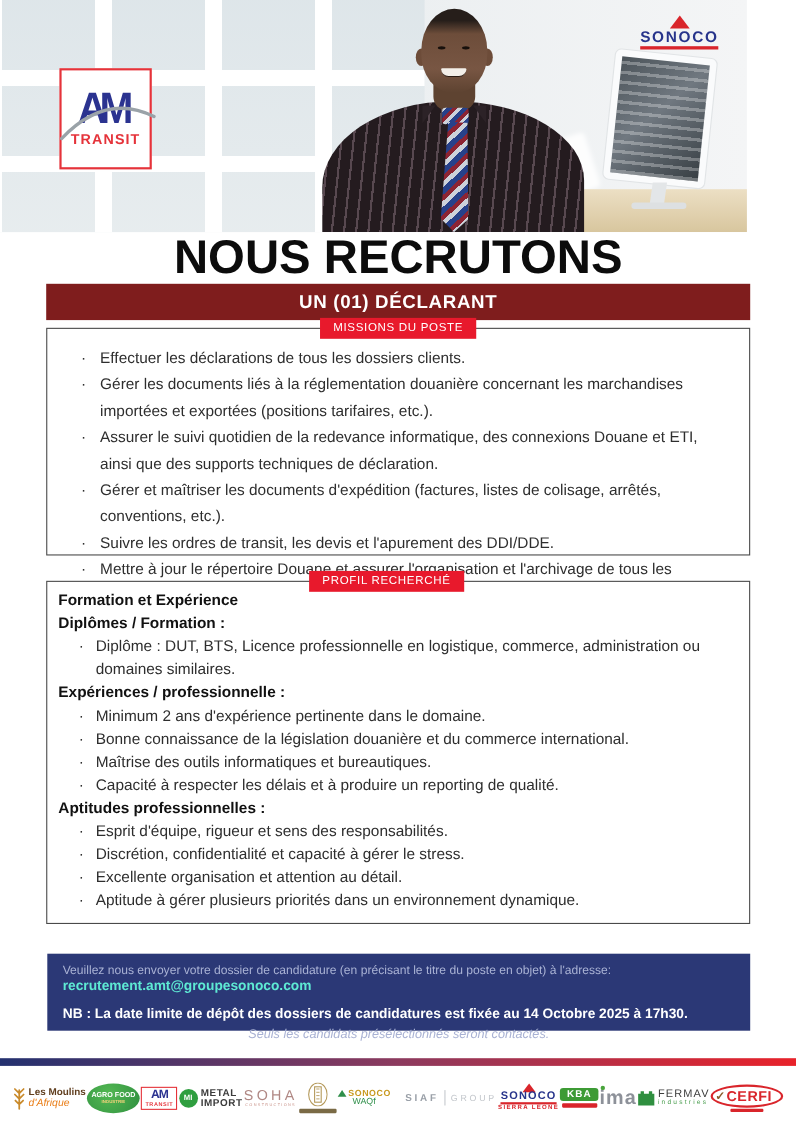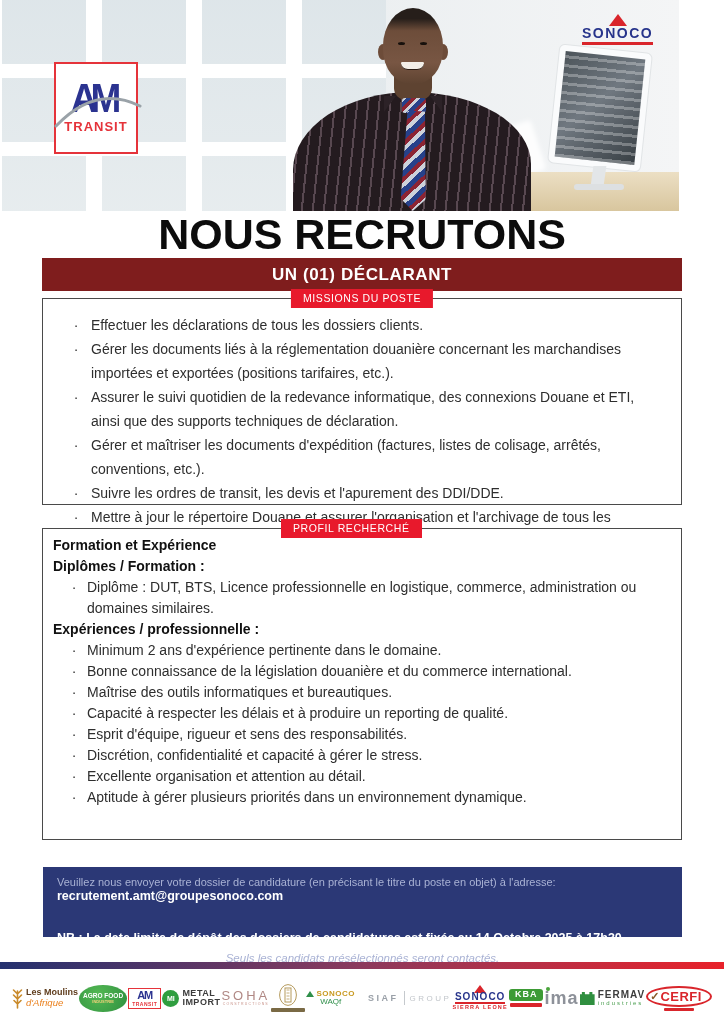--- a/index.html
+++ b/index.html
@@ -83,21 +83,21 @@
   .profile-box .bullet-row { line-height:21px; padding-left:8px; }
   .bullet-dot { width:30px; flex:0 0 30px; text-align:center; color:#2e2e2e; }
   .profile-box .bullet-dot { width:26px; flex:0 0 26px; }
   .bullet-text { flex:1; }
   .profile-heading { font-size:14px; font-weight:800; color:#111; line-height:21px; }
 
   
   .footer-box { position:absolute; left:43px; top:867px; width:639px; height:70px; background:#2b3876;
     padding:8px 14px 0 14px; }
   .footer-line1 { font-size:11px; color:#a9b2d4; line-height:14px; }
-  .footer-email { font-size:12.5px; color:#ffffff; font-weight:800; line-height:15px; margin-bottom:27px; }
+  .footer-email { font-size:12.5px; color:#5eead4; font-weight:800; line-height:15px; margin-bottom:10px; }
   .footer-nb { font-size:12.5px; color:#ffffff; font-weight:800; line-height:15px; margin-bottom:6px; }
   .footer-note { font-size:11.5px; color:#a9b2d4; font-style:italic; text-align:center; }
 
   .gradient-divider { position:absolute; left:0; top:962px; width:724px; height:7px;
     background:linear-gradient(90deg,#24316f 0%,#8c3a5e 50%,#e8222a 100%); }
 
   
   .logo-strip { position:absolute; left:0; top:972px; width:724px; height:52px; display:flex;
     align-items:center; justify-content:space-between; padding:0 12px; }
   .pl { display:flex; align-items:center; gap:3px; flex-direction:row; }
@@ -145,21 +145,21 @@
   .kba-box { background:#3d9b35; color:#fff; font-size:9px; font-weight:800; letter-spacing:1px;
     padding:1px 6px; border-radius:3px; position:relative; }
   .kba-sub { width:32px; height:4px; background:#d9252b; margin-top:2px; border-radius:1px; }
 
   .ima-wrap { position:relative; }
   .ima-text { font-size:18px; font-weight:600; color:#8d9199; letter-spacing:1px; }
   .ima-dot { position:absolute; left:1px; top:-1px; width:4px; height:4px; border-radius:50%; background:#4aa43c; }
 
   .fermav-icon { width:15px; height:15px; background:#2f8f3f;
     clip-path:polygon(0 25%,15% 25%,15% 10%,35% 10%,35% 25%,65% 25%,65% 10%,85% 10%,85% 25%,100% 25%,100% 100%,0 100%); }
-  .fermav-l1 { font-size:10px; font-weight:700; color:#3c3c3c; letter-spacing:1px; }
+  .fermav-l1 { font-size:10px; font-weight:400; color:#3c3c3c; letter-spacing:1px; }
   .fermav-l2 { font-size:6px; color:#4a9e4f; letter-spacing:2px; }
 
   .cerfi { display:flex; flex-direction:column; align-items:center; position:relative; }
   .cerfi-oval { border:2px solid #d9252b; border-radius:50%; padding:1px 8px; display:flex; align-items:center; gap:1px; }
   .cerfi-check { color:#8a5a2a; font-size:11px; font-weight:900; margin-left:-6px; }
   .cerfi-text { font-size:13px; font-weight:800; color:#d9252b; letter-spacing:.5px; }
   .cerfi-sub { width:30px; height:3px; background:#d9252b; margin-top:1px; border-radius:1px; }
 </style>
 </head>
 <body>
@@ -252,20 +252,21 @@
         <span class="bullet-text">Bonne connaissance de la législation douanière et du commerce international.</span>
       </div>
     <div class="bullet-row">
         <span class="bullet-dot">·</span>
         <span class="bullet-text">Maîtrise des outils informatiques et bureautiques.</span>
       </div>
     <div class="bullet-row">
         <span class="bullet-dot">·</span>
         <span class="bullet-text">Capacité à respecter les délais et à produire un reporting de qualité.</span>
       </div>
+    <div class="profile-heading">Aptitudes professionnelles :</div>
     <div class="bullet-row">
         <span class="bullet-dot">·</span>
         <span class="bullet-text">Esprit d'équipe, rigueur et sens des responsabilités.</span>
       </div>
     <div class="bullet-row">
         <span class="bullet-dot">·</span>
         <span class="bullet-text">Discrétion, confidentialité et capacité à gérer le stress.</span>
       </div>
     <div class="bullet-row">
         <span class="bullet-dot">·</span>

